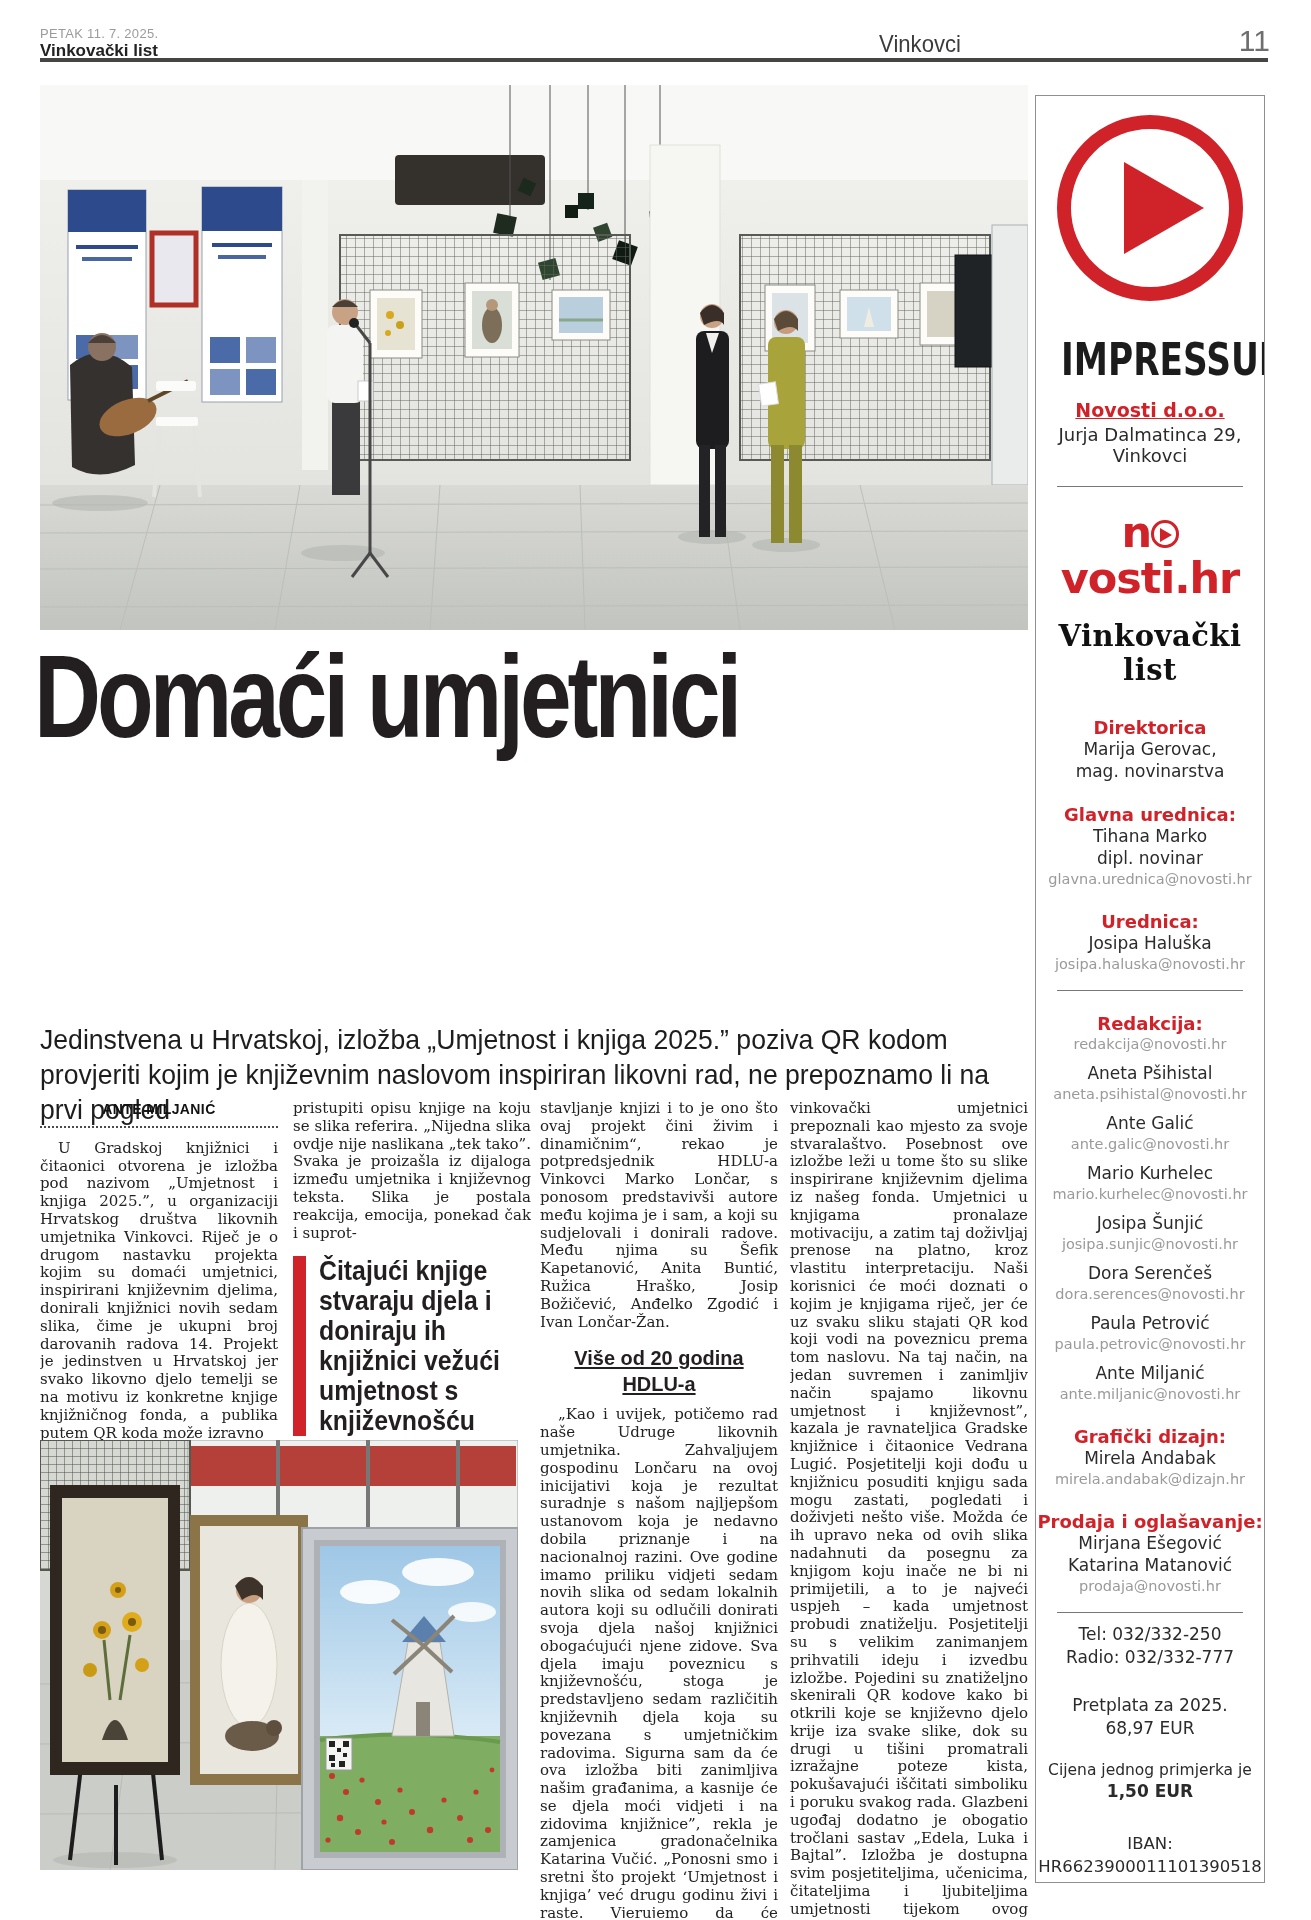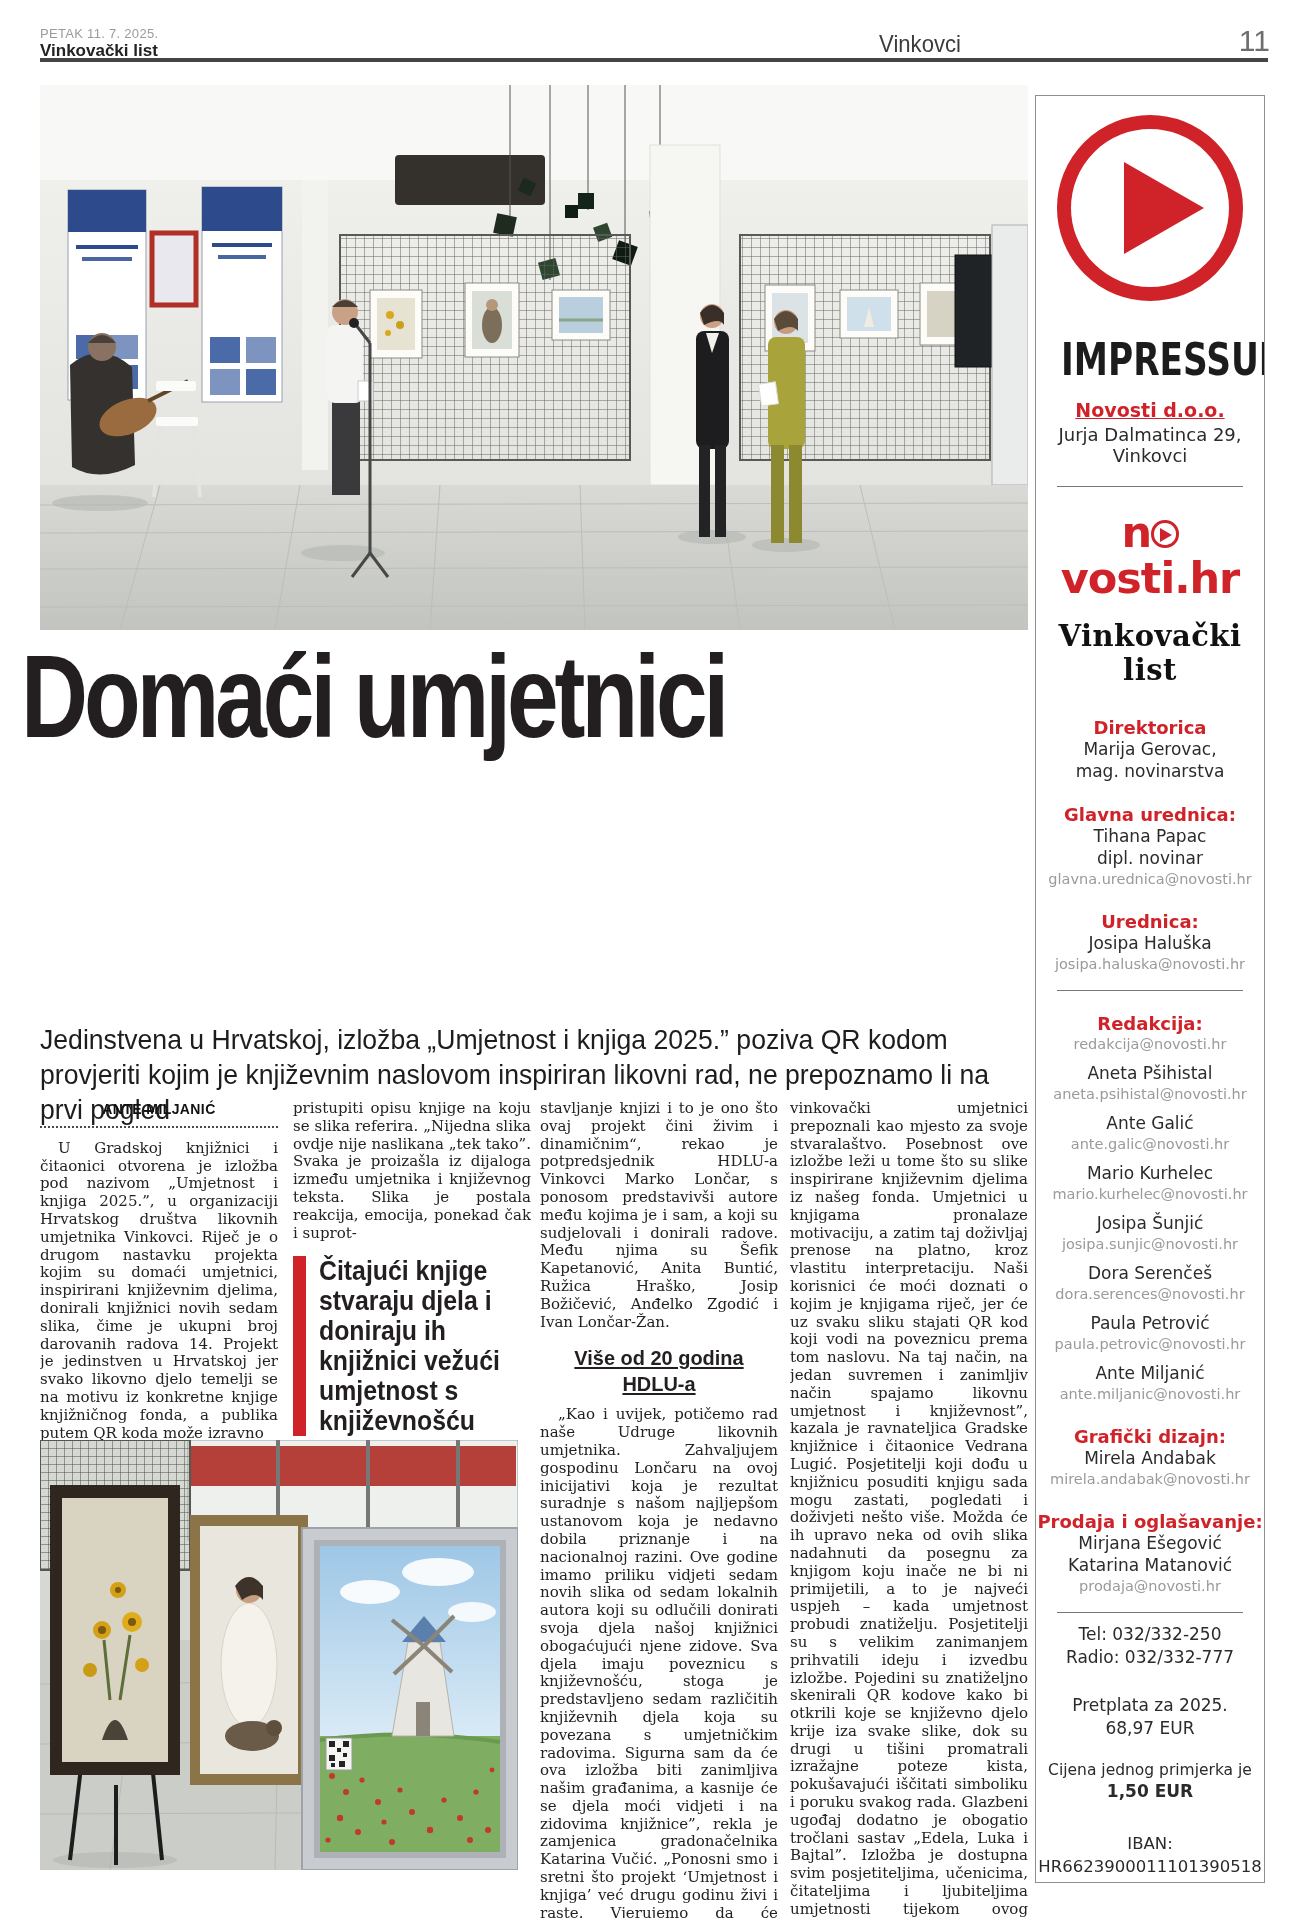--- a/index.html
+++ b/index.html
@@ -17,21 +17,21 @@
   .hdr-section { left:800px; top:30px; width:240px; text-align:center; font-size:24px; color:#3c3c3c;
                  transform:scaleX(.92); }
   .hdr-pageno { left:1200px; top:24px; width:70px; text-align:right; font-size:30px; color:#6e6e6e; }
   .hdr-rule { left:40px; top:58px; width:1228px; height:4px; background:#454543; }
 
   
   .photo { display:block; }
   .photo svg { display:block; }
 
   
-  .headline { left:21px; top:636px; width:1000px; font-weight:bold; color:#231f20; }
+  .headline { left:34px; top:636px; width:1000px; font-weight:bold; color:#231f20; }
   .hl-line { height:123px; line-height:123px; white-space:nowrap; }
   .hl-line span { display:inline-block; font-size:116px; letter-spacing:-5px;
                   transform:scaleX(.80); transform-origin:0 50%; }
   .deck { left:40px; top:1022px; width:1045px; font-size:28px; line-height:35px; color:#1d1d1d;
           transform:scaleX(.95); transform-origin:0 0; }
 
   
   .col { top:1100px; width:238px; height:818px; overflow:hidden;
          font-family:"DejaVu Serif", serif; font-size:15px; line-height:17.8px;
          text-align:justify; color:#222; }
@@ -402,21 +402,21 @@
     <div class="sb-div"></div>
 
     <div class="sb-novosti"><span>n</span><span class="logo-o"><i></i></span><span>vosti.hr</span></div>
     <div class="sb-vlist">Vinkovački list</div>
 
     <div class="sb-label sb-red">Direktorica</div>
     <div class="sb-line">Marija Gerovac,</div>
     <div class="sb-line">mag. novinarstva</div>
 
     <div class="sb-label-s sb-red">Glavna urednica:</div>
-    <div class="sb-line">Tihana Papac</div>
+    <div class="sb-line">Tihana Marko</div>
     <div class="sb-line">dipl. novinar</div>
     <div class="sb-email">glavna.urednica@novosti.hr</div>
 
     <div class="sb-label-s sb-red">Urednica:</div>
     <div class="sb-line">Josipa Haluška</div>
     <div class="sb-email">josipa.haluska@novosti.hr</div>
 
     <div class="sb-div2"></div>
 
     <div class="sb-label-s sb-red">Redakcija:</div>
@@ -446,21 +446,21 @@
       <div class="sb-line">Paula Petrović</div>
       <div class="sb-email">paula.petrovic@novosti.hr</div>
     </div>
     <div class="sb-member">
       <div class="sb-line">Ante Miljanić</div>
       <div class="sb-email">ante.miljanic@novosti.hr</div>
     </div>
 
     <div class="sb-label-s sb-red">Grafički dizajn:</div>
     <div class="sb-line">Mirela Andabak</div>
-    <div class="sb-email">mirela.andabak@novosti.hr</div>
+    <div class="sb-email">mirela.andabak@dizajn.hr</div>
 
     <div class="sb-label-s sb-red">Prodaja i oglašavanje:</div>
     <div class="sb-line">Mirjana Ešegović</div>
     <div class="sb-line">Katarina Matanović</div>
     <div class="sb-email">prodaja@novosti.hr</div>
 
     <div class="sb-div2"></div>
 
     <div class="sb-tel">Tel: 032/332-250</div>
     <div class="sb-line">Radio: 032/332-777</div>

